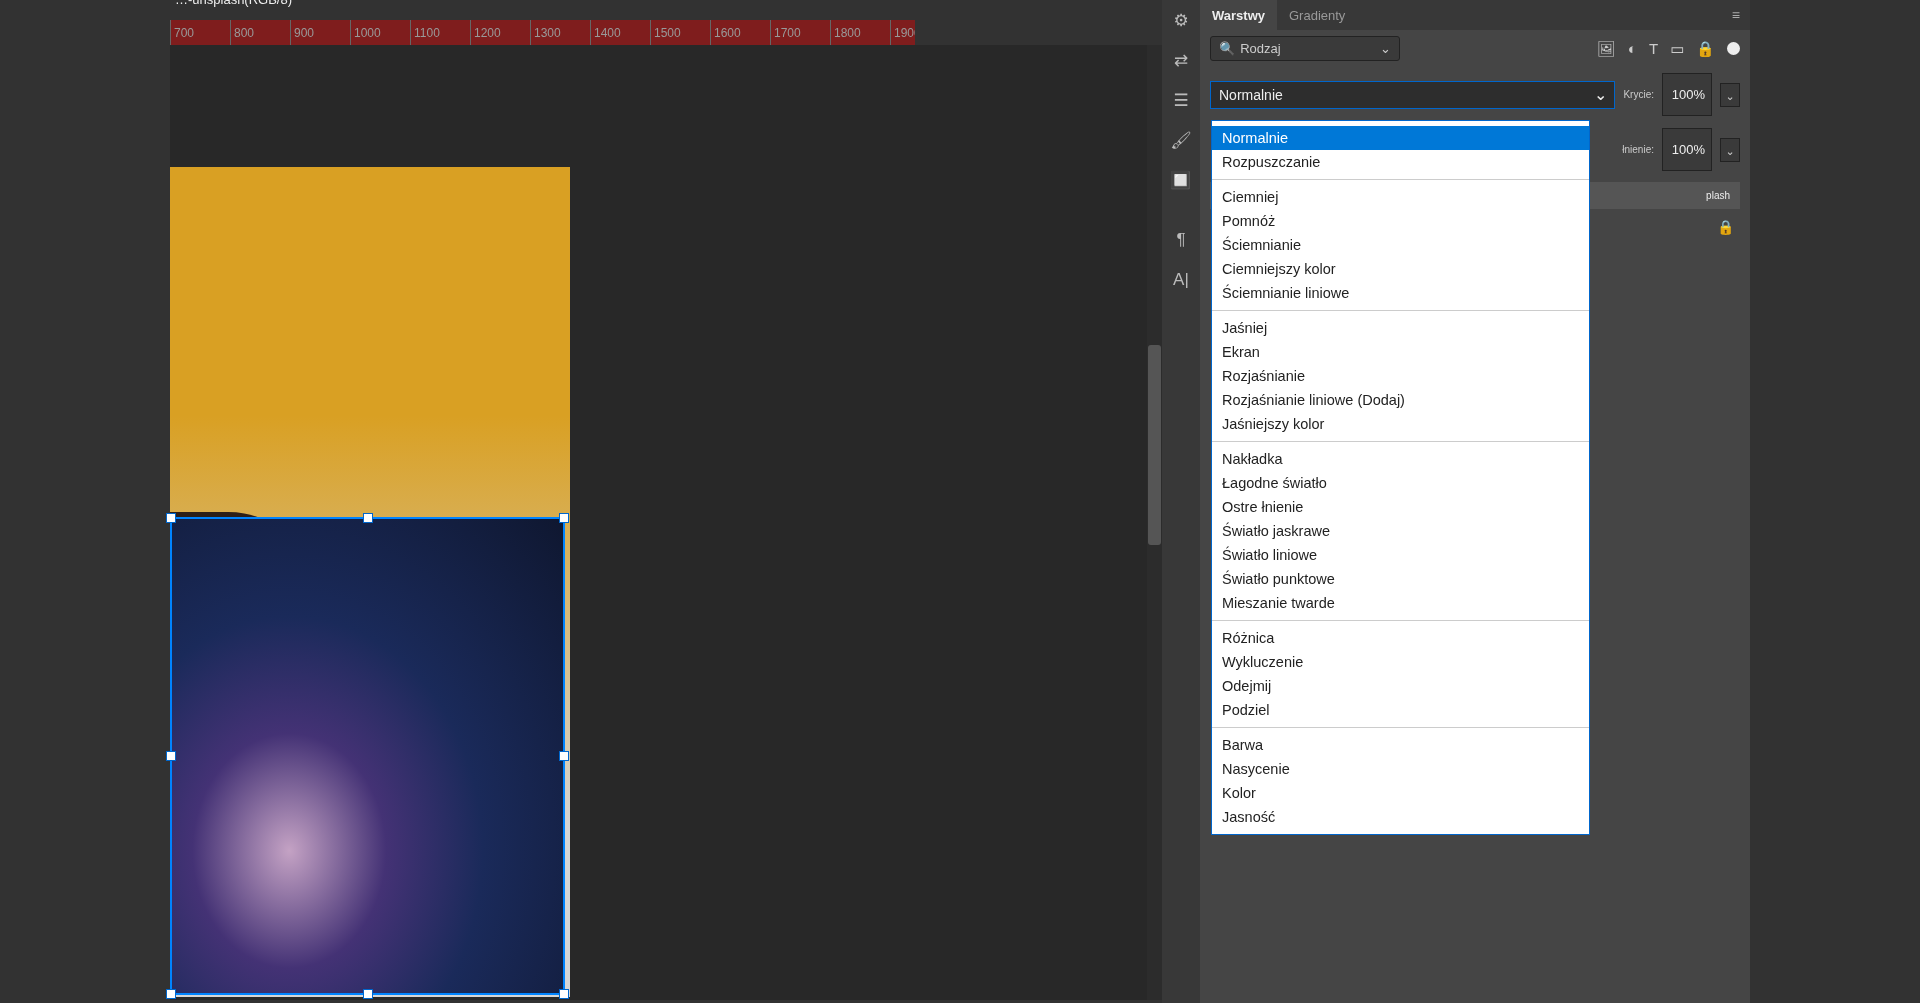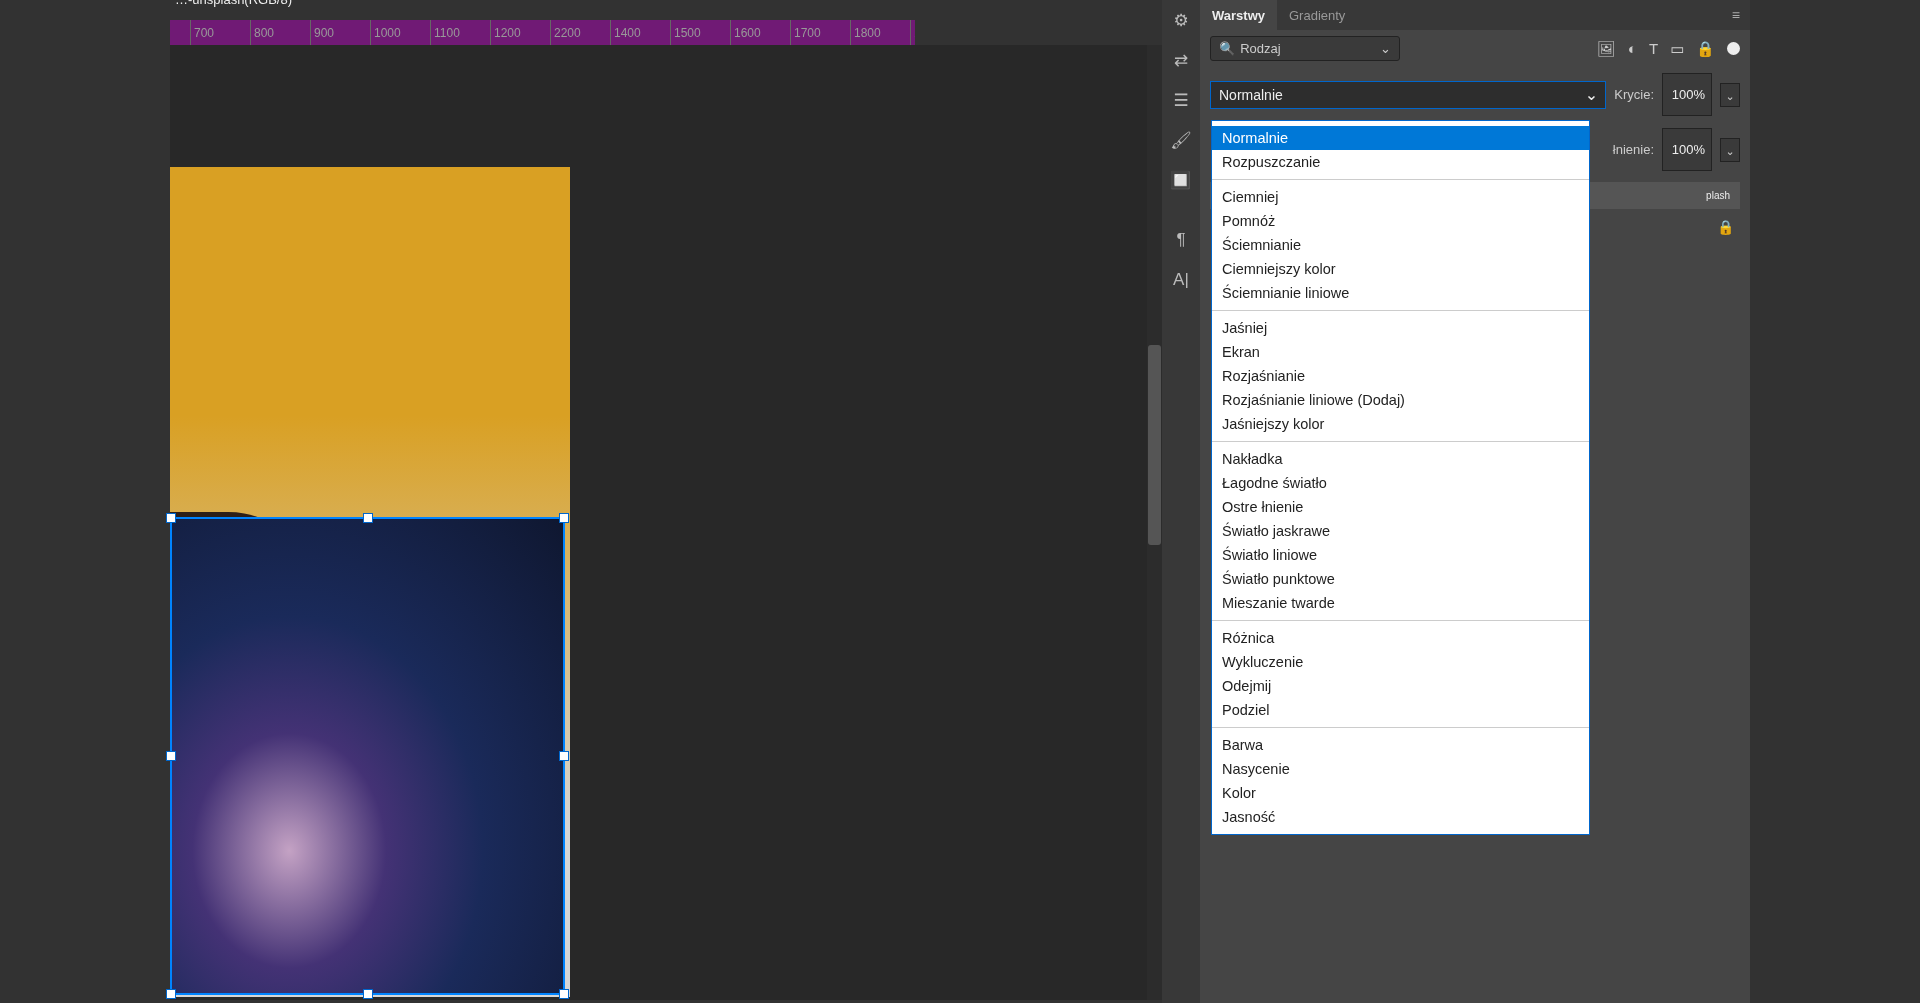--- a/index.html
+++ b/index.html
@@ -1,20 +1,20 @@
 <!DOCTYPE html>
 <html><head>
 <meta charset="utf-8">
 <style>
 * { box-sizing: border-box; margin: 0; padding: 0; font-family: Arial, sans-serif; }
 body { background: #323232; color: #ccc; width: 1920px; height: 1003px; overflow: hidden; position: relative; }
 
 .title-bar { position: absolute; top: 0; left: 0; right: 0; height: 20px; background: #323232; font-size: 13px; padding-left: 175px; color: #eee; line-height: 0; }
 
-.ruler { position: absolute; top: 20px; left: 170px; right: 1005px; height: 25px; background: #701a75; display: flex; align-items: center; font-size: 12px; color: #999; overflow: hidden; padding-left: 20px; }
+.ruler { position: absolute; top: 20px; left: 170px; right: 1005px; height: 25px; background: #7f1d1d; display: flex; align-items: center; font-size: 12px; color: #999; overflow: hidden; }
 .ruler-tick { width: 60px; flex-shrink: 0; border-left: 1px solid #666; padding-left: 3px; height: 25px; display: flex; align-items: center; }
 
 .canvas-area { position: absolute; top: 45px; left: 170px; width: 990px; height: 955px; background: #282828; }
 .image-bg { position: absolute; left: 0; top: 122px; width: 400px; height: 830px; background: linear-gradient(180deg, #d9a023 0%, #d9a023 30%, #d6d6d6 80%); }
 .hair { position: absolute; left: 0; top: 345px; width: 140px; height: 130px; background: #2d1f18; border-radius: 0 70% 50% 0; }
 .face { position: absolute; left: 0; top: 400px; width: 115px; height: 60px; background: #e8c9a9; border-radius: 0 40% 40% 0; }
 
 .nebula { position: absolute; left: 0; top: 472px; width: 395px; height: 478px; background: radial-gradient(ellipse at 30% 70%, #c4a2c4 0%, #443275 25%, #1a2a5a 50%, #0f1730 100%); border: 2px solid #0084ff; }
 .handle { position: absolute; width: 10px; height: 10px; background: #fff; border: 1px solid #0066cc; }
 .h-tl { top: -6px; left: -6px; } .h-t { top: -6px; left: calc(50% - 5px); } .h-tr { top: -6px; right: -6px; }
@@ -33,21 +33,21 @@
 .tab.active { background: #454545; color: #eee; font-weight: bold; }
 .panel-menu { margin-left: auto; padding: 0 10px; color: #aaa; font-size: 14px; }
 
 .row { display: flex; align-items: center; padding: 6px 10px; gap: 8px; }
 .search { flex: 1; max-width: 190px; background: #3a3a3a; border: 1px solid #222; border-radius: 3px; padding: 4px 8px; font-size: 13px; color: #ccc; display: flex; align-items: center; gap: 5px; }
 .filter-icons { margin-left: auto; display: flex; gap: 12px; color: #ccc; font-size: 15px; align-items: center; }
 .dot { width: 13px; height: 13px; background: #eee; border-radius: 50%; }
 
 .blend-select { flex: 1; background: #2d2d2d; border: 1px solid #0066cc; padding: 5px 8px; font-size: 14px; color: #eee; position: relative; }
 .blend-select::after { content: "⌄"; position: absolute; right: 7px; top: 3px; font-size: 16px; }
-.slider-label { font-size: 13px; color: #ccc; }
+.slider-label { font-size: 10px; color: #ccc; }
 .slider-val { background: #3a3a3a; border: 1px solid #222; padding: 13px 6px; font-size: 13px; color: #eee; width: 50px; text-align: right; }
 .slider-arrow { background: #3a3a3a; border: 1px solid #222; width: 20px; height: 24px; text-align: center; color: #ccc; font-size: 11px; line-height: 24px; }
 
 .layer-row { display: flex; align-items: center; padding: 8px 10px; gap: 8px; background: #555; margin: 5px 10px; }
 .layer-label { font-size: 10px; color: #eee; }
 .lock-area { display: flex; justify-content: flex-end; padding: 5px 15px; color: #aaa; font-size: 14px; }
 
 .dropdown { position: absolute; top: 120px; left: 11px; width: 379px; background: #fff; border: 1px solid #0066cc; max-height: 880px; font-size: 14.5px; color: #222; }
 .dd-group { border-bottom: 1px solid #ccc; padding: 5px 0; }
 .dd-group:last-child { border-bottom: none; }
@@ -64,21 +64,21 @@
 
 <div class="title-bar">…-unsplash(RGB/8)</div>
 
 <div class="ruler">
   <div class="ruler-tick">700</div>
   <div class="ruler-tick">800</div>
   <div class="ruler-tick">900</div>
   <div class="ruler-tick">1000</div>
   <div class="ruler-tick">1100</div>
   <div class="ruler-tick">1200</div>
-  <div class="ruler-tick">2200</div>
+  <div class="ruler-tick">1300</div>
   <div class="ruler-tick">1400</div>
   <div class="ruler-tick">1500</div>
   <div class="ruler-tick">1600</div>
   <div class="ruler-tick">1700</div>
   <div class="ruler-tick">1800</div>
   <div class="ruler-tick">1900</div>
 
 </div>
 
 <div class="canvas-area">

